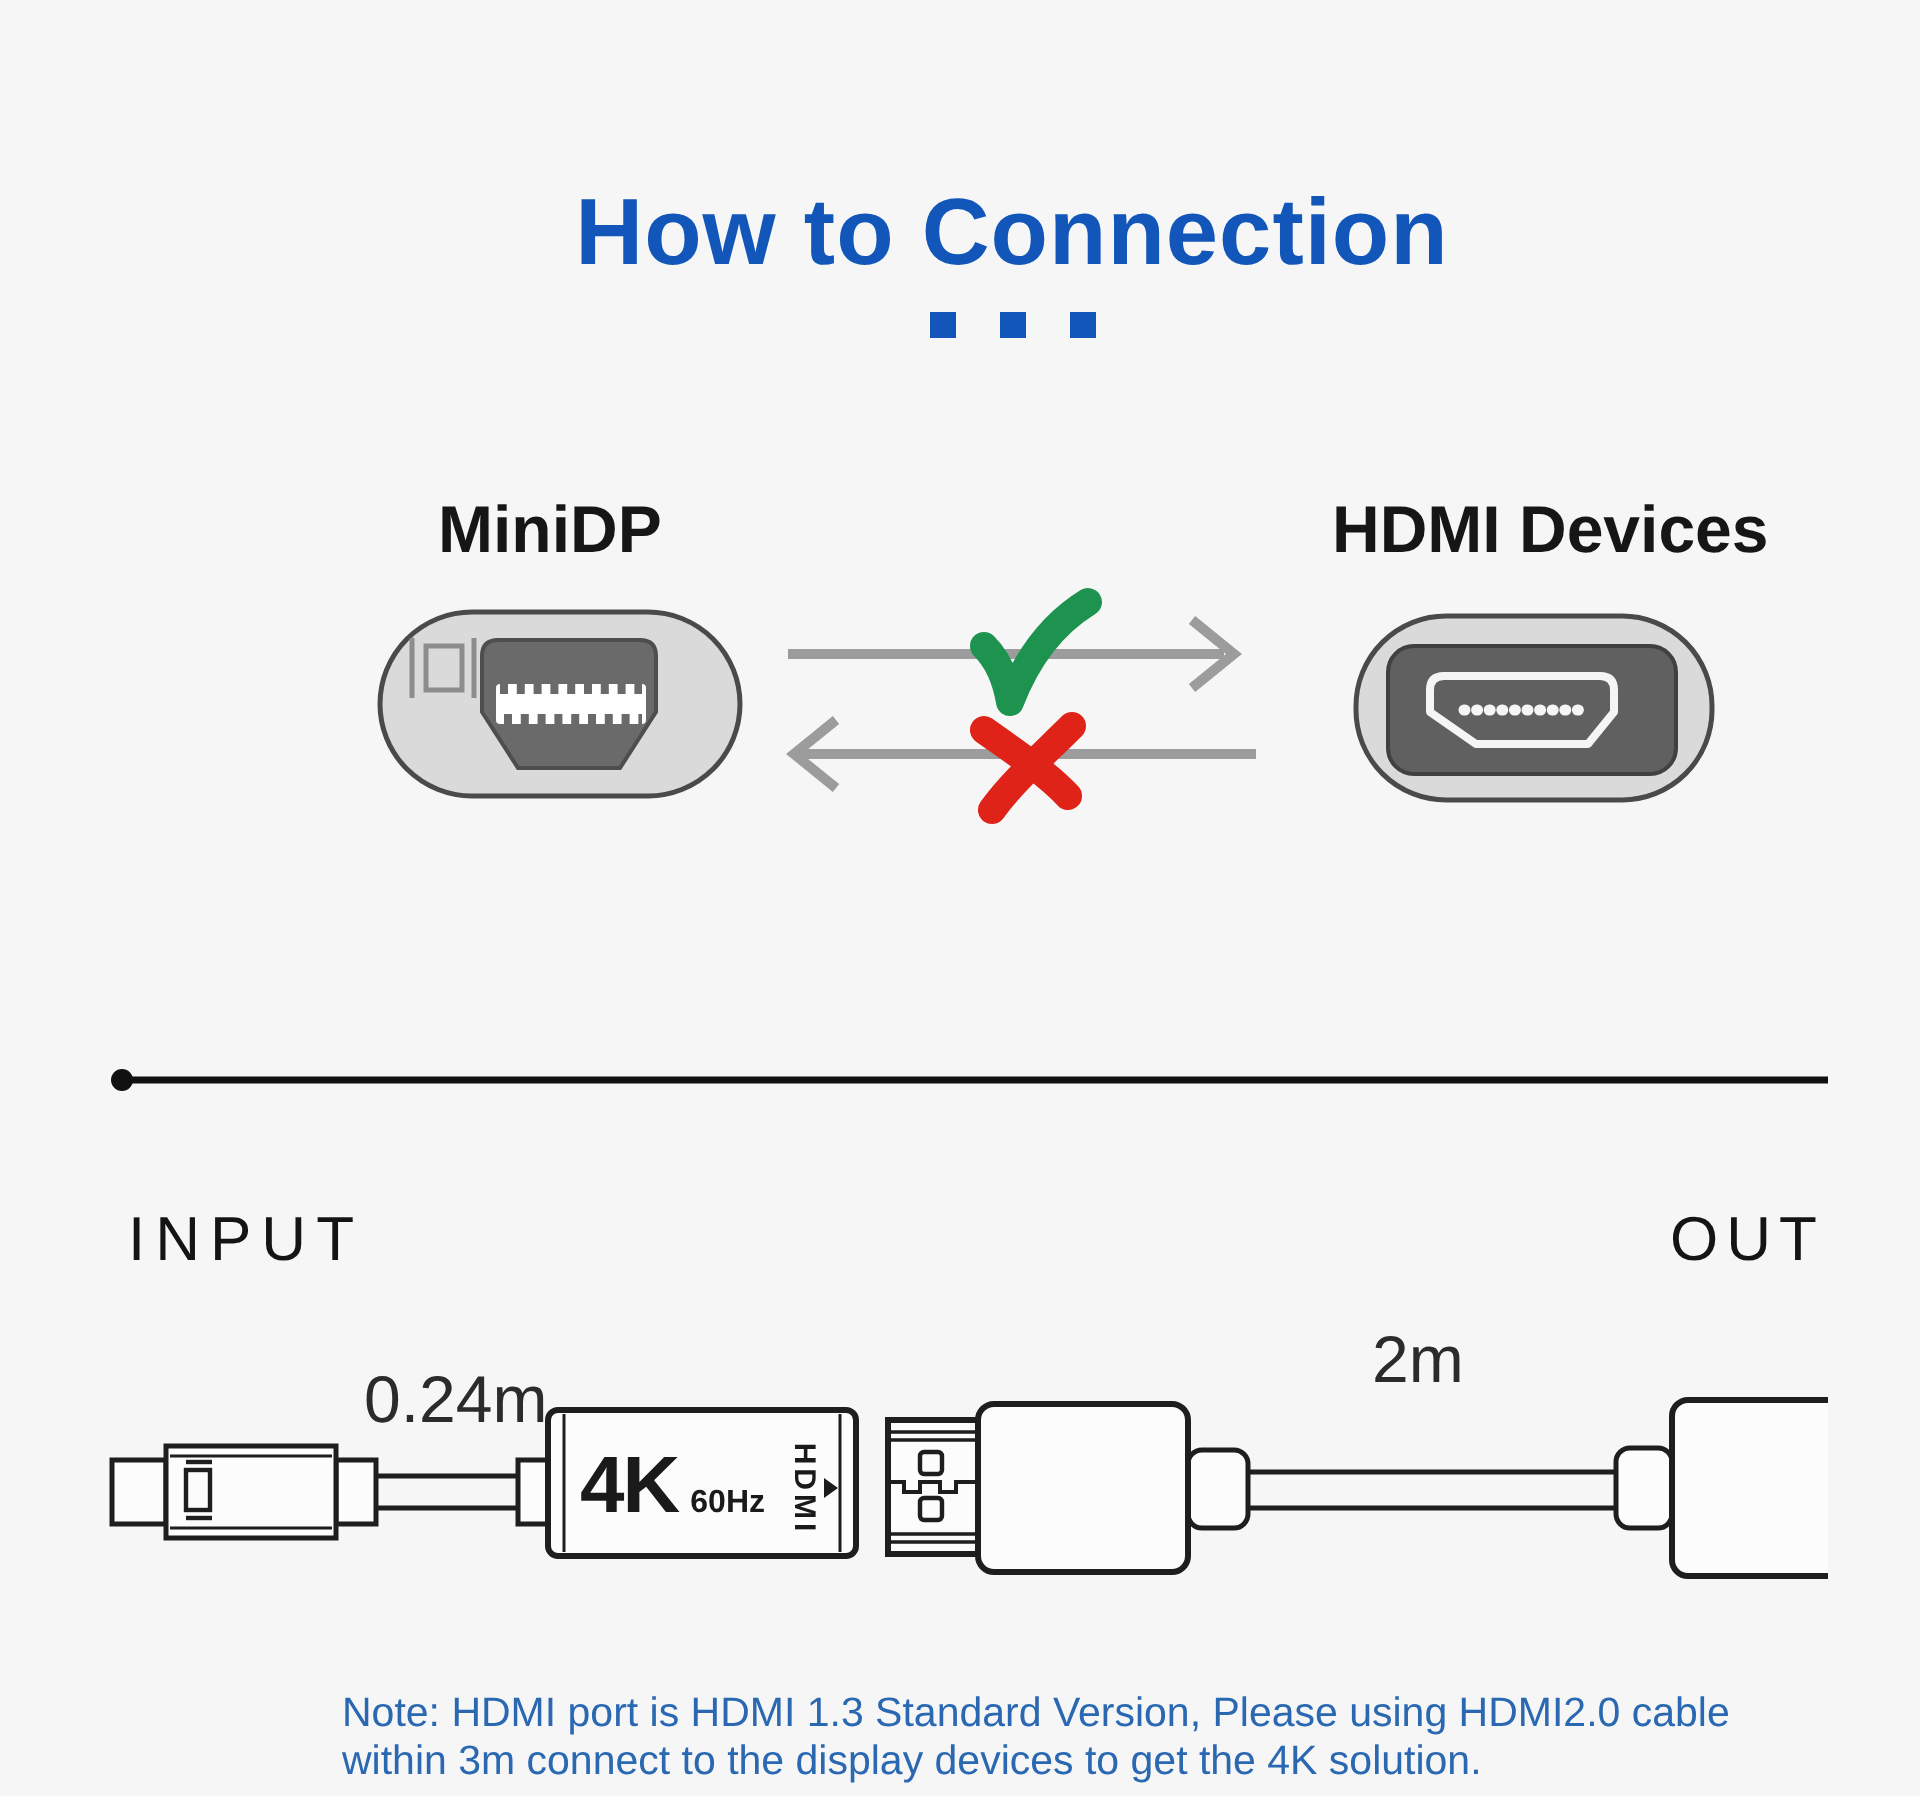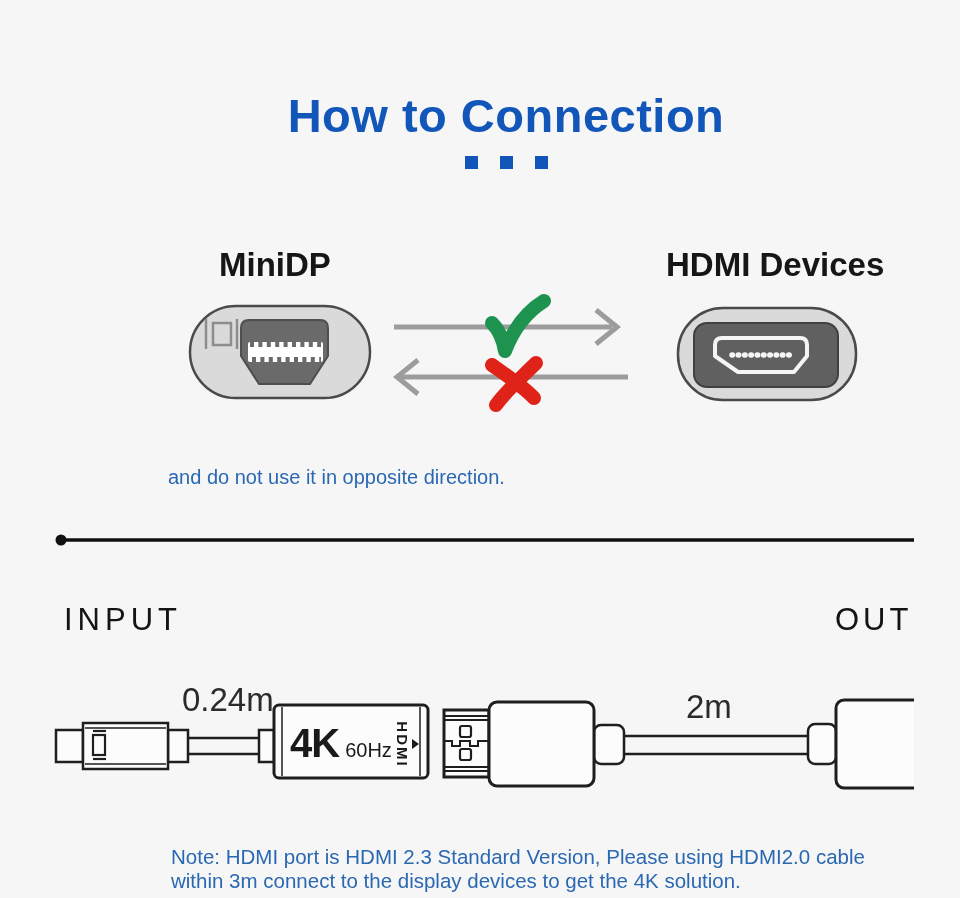--- a/index.html
+++ b/index.html
@@ -35,27 +35,27 @@
   }
   
   .divider-svg { position:absolute; left:0; top:528px; }
   
   .io-label { position:absolute; top:602px; font-size:31px; font-weight:400; letter-spacing:5px; color:#141414; }
   .io-label.input  { left:18px; }
   .io-label.output { left:789px; letter-spacing:4px; }
   .cable-svg { position:absolute; left:0; top:680px; }
   .len-label { position:absolute; font-size:33px; color:#2b2b2b; }
   .len-label.adapter { left:136px; top:681px; }
-  .len-label.cable   { left:640px; top:688px; }
+  .len-label.cable   { left:640px; top:661px; }
   .adapter-text {
     position:absolute; left:244px; top:721px; width:120px;
     display:flex; align-items:baseline; gap:6px; color:#1a1a1a;
   }
   .adapter-text .res { font-size:40px; font-weight:700; letter-spacing:-1px;text-align:center; }
-  .adapter-text .hz  { font-size:20px; font-weight:400; }
+  .adapter-text .hz  { font-size:16px; font-weight:700; }
   .hdmi-vert {
     position:absolute; left:333px; top:737px; width:48px; height:15px;
     transform:rotate(90deg); transform-origin:50% 50%;
     font-size:15px; font-weight:700; letter-spacing:2px; text-align:center;
     color:#1a1a1a; white-space:nowrap;
   }
   .hdmi-vert-arrow {
     position:absolute; left:366px; top:739px; width:0; height:0;
     border-left:7px solid #1a1a1a; border-top:5px solid transparent; border-bottom:5px solid transparent;
   }
@@ -112,21 +112,20 @@
 
   <svg class="hdmi-svg" width="182" height="96" viewBox="0 0 182 96">
     <rect x="2" y="2" width="178" height="92" rx="45" fill="#dadada" stroke="#4a4a4a" stroke-width="2.5"></rect>
     <rect x="18" y="17" width="144" height="64" rx="13" fill="#606060" stroke="#404040" stroke-width="2"></rect>
     <path d="M46,32 L124,32 Q131,32 131,39 L131,50 L118,66 L62,66 L39,50 L39,39 Q39,32 46,32 Z" fill="none" stroke="#f5f5f5" stroke-width="4" stroke-linejoin="round"></path>
     <path d="M56,49 H114" stroke="#f5f5f5" stroke-width="5.5" stroke-dasharray="0.5 5.8" stroke-linecap="round" fill="none"></path>
   </svg>
 
   <p class="caution">
     <br>
-    <span>and do not use it in opposite direction.</span>
   </p>
 
   <svg class="divider-svg" width="960" height="24" viewBox="0 0 960 24">
     <path d="M14,12 H931" stroke="#101010" stroke-width="3.5"></path>
     <circle cx="15" cy="12" r="5.5" fill="#101010"></circle>
     <circle cx="930" cy="12" r="5.5" fill="#101010"></circle>
   </svg>
 
   <div class="io-label input">INPUT</div>
   <div class="io-label output">OUTPUT</div>
@@ -181,17 +180,17 @@
   <div class="len-label cable">2m</div>
 
   <div class="adapter-text">
     <span class="res">4K</span>
     <span class="hz">60Hz</span>
   </div>
   <div class="hdmi-vert">HDMI</div>
   <div class="hdmi-vert-arrow"></div>
 
   <p class="note">
-    <span>Note: HDMI port is HDMI 2.3 Standard Version, Please using HDMI2.0 cable</span><br>
+    <span>Note: HDMI port is HDMI 1.3 Standard Version, Please using HDMI2.0 cable</span><br>
     <span>within 3m connect to the display devices to get the 4K solution.</span>
   </p>
 
 </div>
 
 </body></html>

